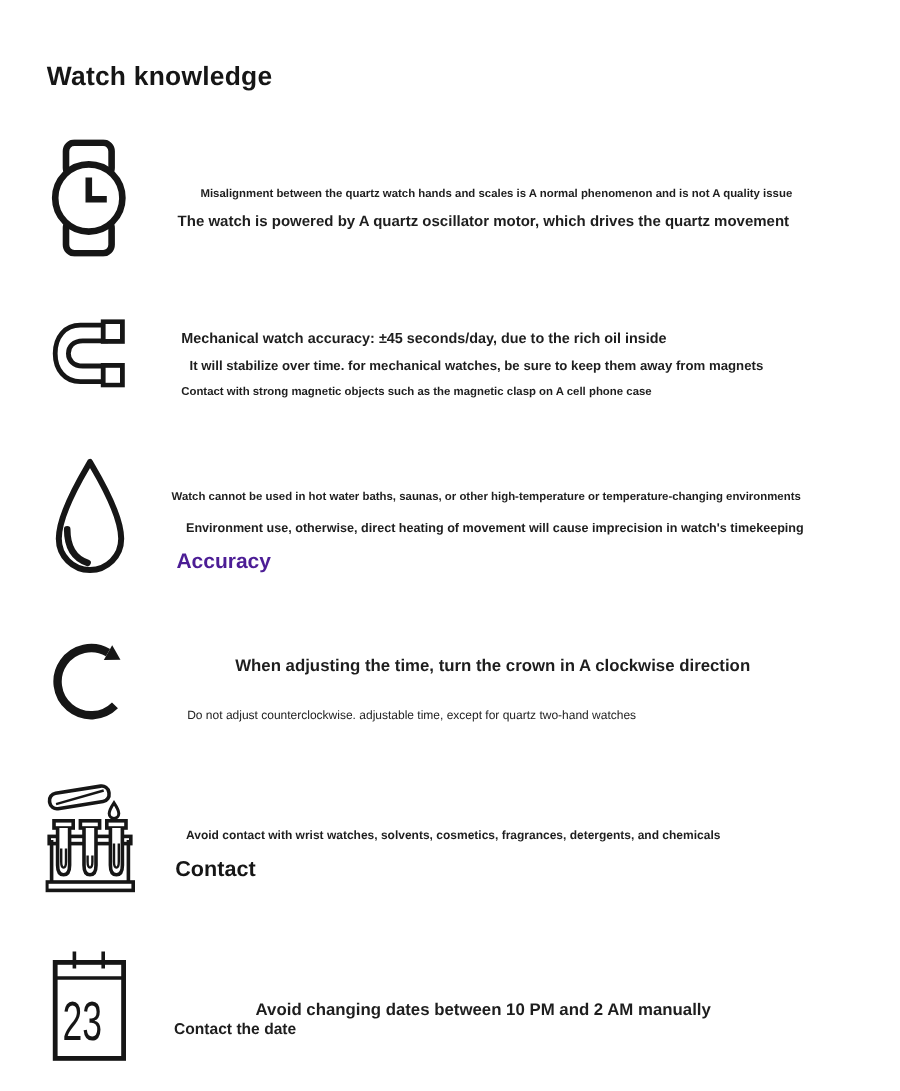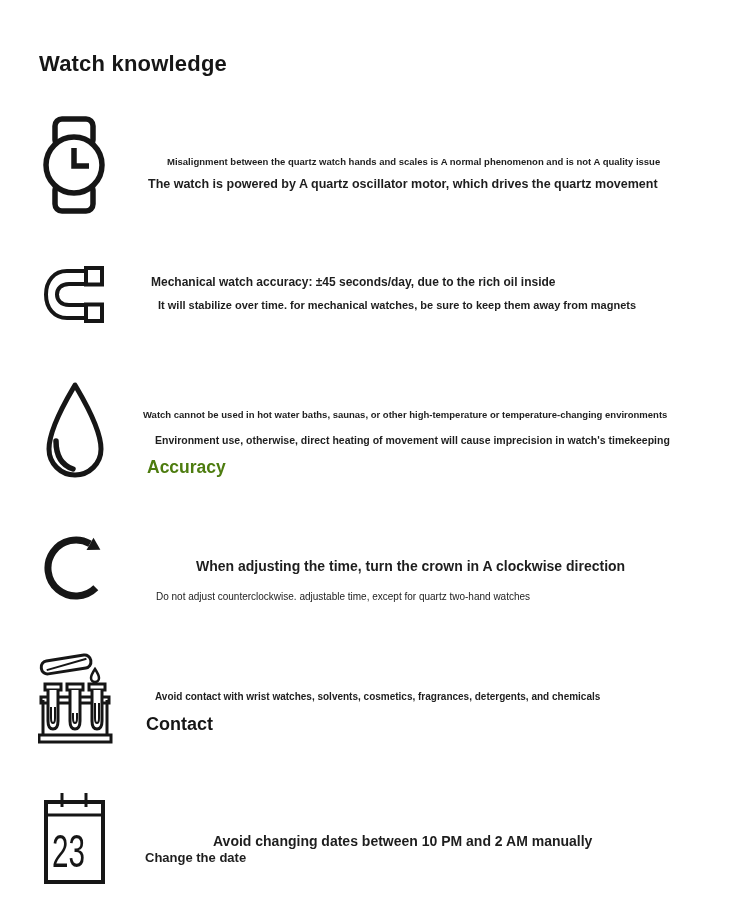--- a/index.html
+++ b/index.html
@@ -17,24 +17,24 @@
   .s1l2{left:148px;top:164px;font-size:12.5px;}
   
   .ic-magnet{left:42px;top:266px;}
   .s2l1{left:151px;top:264px;font-size:12px;}
   .s2l2{left:158px;top:288px;font-size:11px;}
   .s2l3{left:151px;top:312px;font-size:9.5px;}
   
   .ic-drop{left:44px;top:381px;}
   .s3l1{left:143px;top:400px;font-size:9.5px;}
   .s3l2{left:155px;top:423px;font-size:10.5px;}
-  .s3h{left:147px;top:442px;font-size:17.5px;color:#4d7c0f;}
+  .s3h{left:147px;top:442px;font-size:17.5px;color:#4c1d95;}
   
   .ic-rotate{left:44px;top:528px;}
-  .s4l1{left:196px;top:544px;font-size:14px;}
+  .s4l1{left:196px;top:532px;font-size:14px;}
   .s4l2{left:158px;top:556px;font-size:13.5px;}
   .s4l3{left:156px;top:581px;font-size:10px;font-weight:400;color:#222;}
   
   .ic-tubes{left:38px;top:651px;}
   .s5l1{left:155px;top:681px;font-size:10px;}
   .s5h{left:146px;top:699px;font-size:18px;color:#161616;}
   
   .ic-cal{left:43px;top:792px;}
   .s6l1{left:213px;top:819px;font-size:14px;}
   .s6h{left:145px;top:840px;font-size:13px;}
@@ -59,20 +59,21 @@
 
   <span class="icon ic-magnet">
     <svg width="64" height="57" viewBox="0 0 64 57" xmlns="http://www.w3.org/2000/svg">
       <path d="M46 5 H25 C12 5 4 15 4 28.5 C4 42 12 52 25 52 H46 V39 H27 C19 39 15 34 15 28.5 C15 23 19 18 27 18 H46 Z" fill="#fff" stroke="#161616" stroke-width="4"></path>
       <rect x="44" y="2" width="16" height="16.5" fill="#fff" stroke="#161616" stroke-width="4"></rect>
       <rect x="44" y="38.5" width="16" height="16.5" fill="#fff" stroke="#161616" stroke-width="4"></rect>
     </svg>
   </span>
   <p class="abs b s2l1">Mechanical watch accuracy: ±45 seconds/day, due to the rich oil inside</p>
   <p class="abs b s2l2">It will stabilize over time. for mechanical watches, be sure to keep them away from magnets</p>
+  <p class="abs b s2l3">Contact with strong magnetic objects such as the magnetic clasp on A cell phone case</p>
 
   <span class="icon ic-drop">
     <svg width="62" height="99" viewBox="0 0 62 99" xmlns="http://www.w3.org/2000/svg">
       <path d="M31 4 C29 8 5 45 5 68 A26 26 0 0 0 57 68 C57 45 33 8 31 4 Z" fill="#fff" stroke="#161616" stroke-width="5" stroke-linejoin="round"></path>
       <path d="M12 60 C12 74 17 84 29 88" fill="none" stroke="#161616" stroke-width="5.5" stroke-linecap="round"></path>
     </svg>
   </span>
   <p class="abs b s3l1">Watch cannot be used in hot water baths, saunas, or other high-temperature or temperature-changing environments</p>
   <p class="abs b s3l2">Environment use, otherwise, direct heating of movement will cause imprecision in watch's timekeeping</p>
   <h2 class="abs b s3h">Accuracy</h2>
@@ -114,15 +115,15 @@
   <span class="icon ic-cal">
     <svg width="63" height="93" viewBox="0 0 63 93" xmlns="http://www.w3.org/2000/svg">
       <rect x="3" y="10" width="57" height="80" fill="#fff" stroke="#161616" stroke-width="4"></rect>
       <line x1="3" y1="23" x2="60" y2="23" stroke="#161616" stroke-width="3"></line>
       <line x1="19" y1="1" x2="19" y2="15" stroke="#161616" stroke-width="3"></line>
       <line x1="43" y1="1" x2="43" y2="15" stroke="#161616" stroke-width="3"></line>
       <text x="9" y="75" font-size="46" textLength="33" lengthAdjust="spacingAndGlyphs" fill="#161616" font-family="Liberation Sans, DejaVu Sans, sans-serif">23</text>
     </svg>
   </span>
   <p class="abs b s6l1">Avoid changing dates between 10 PM and 2 AM manually</p>
-  <h2 class="abs b s6h">Change the date</h2>
+  <h2 class="abs b s6h">Contact the date</h2>
 
 </div>
 
 </body></html>

